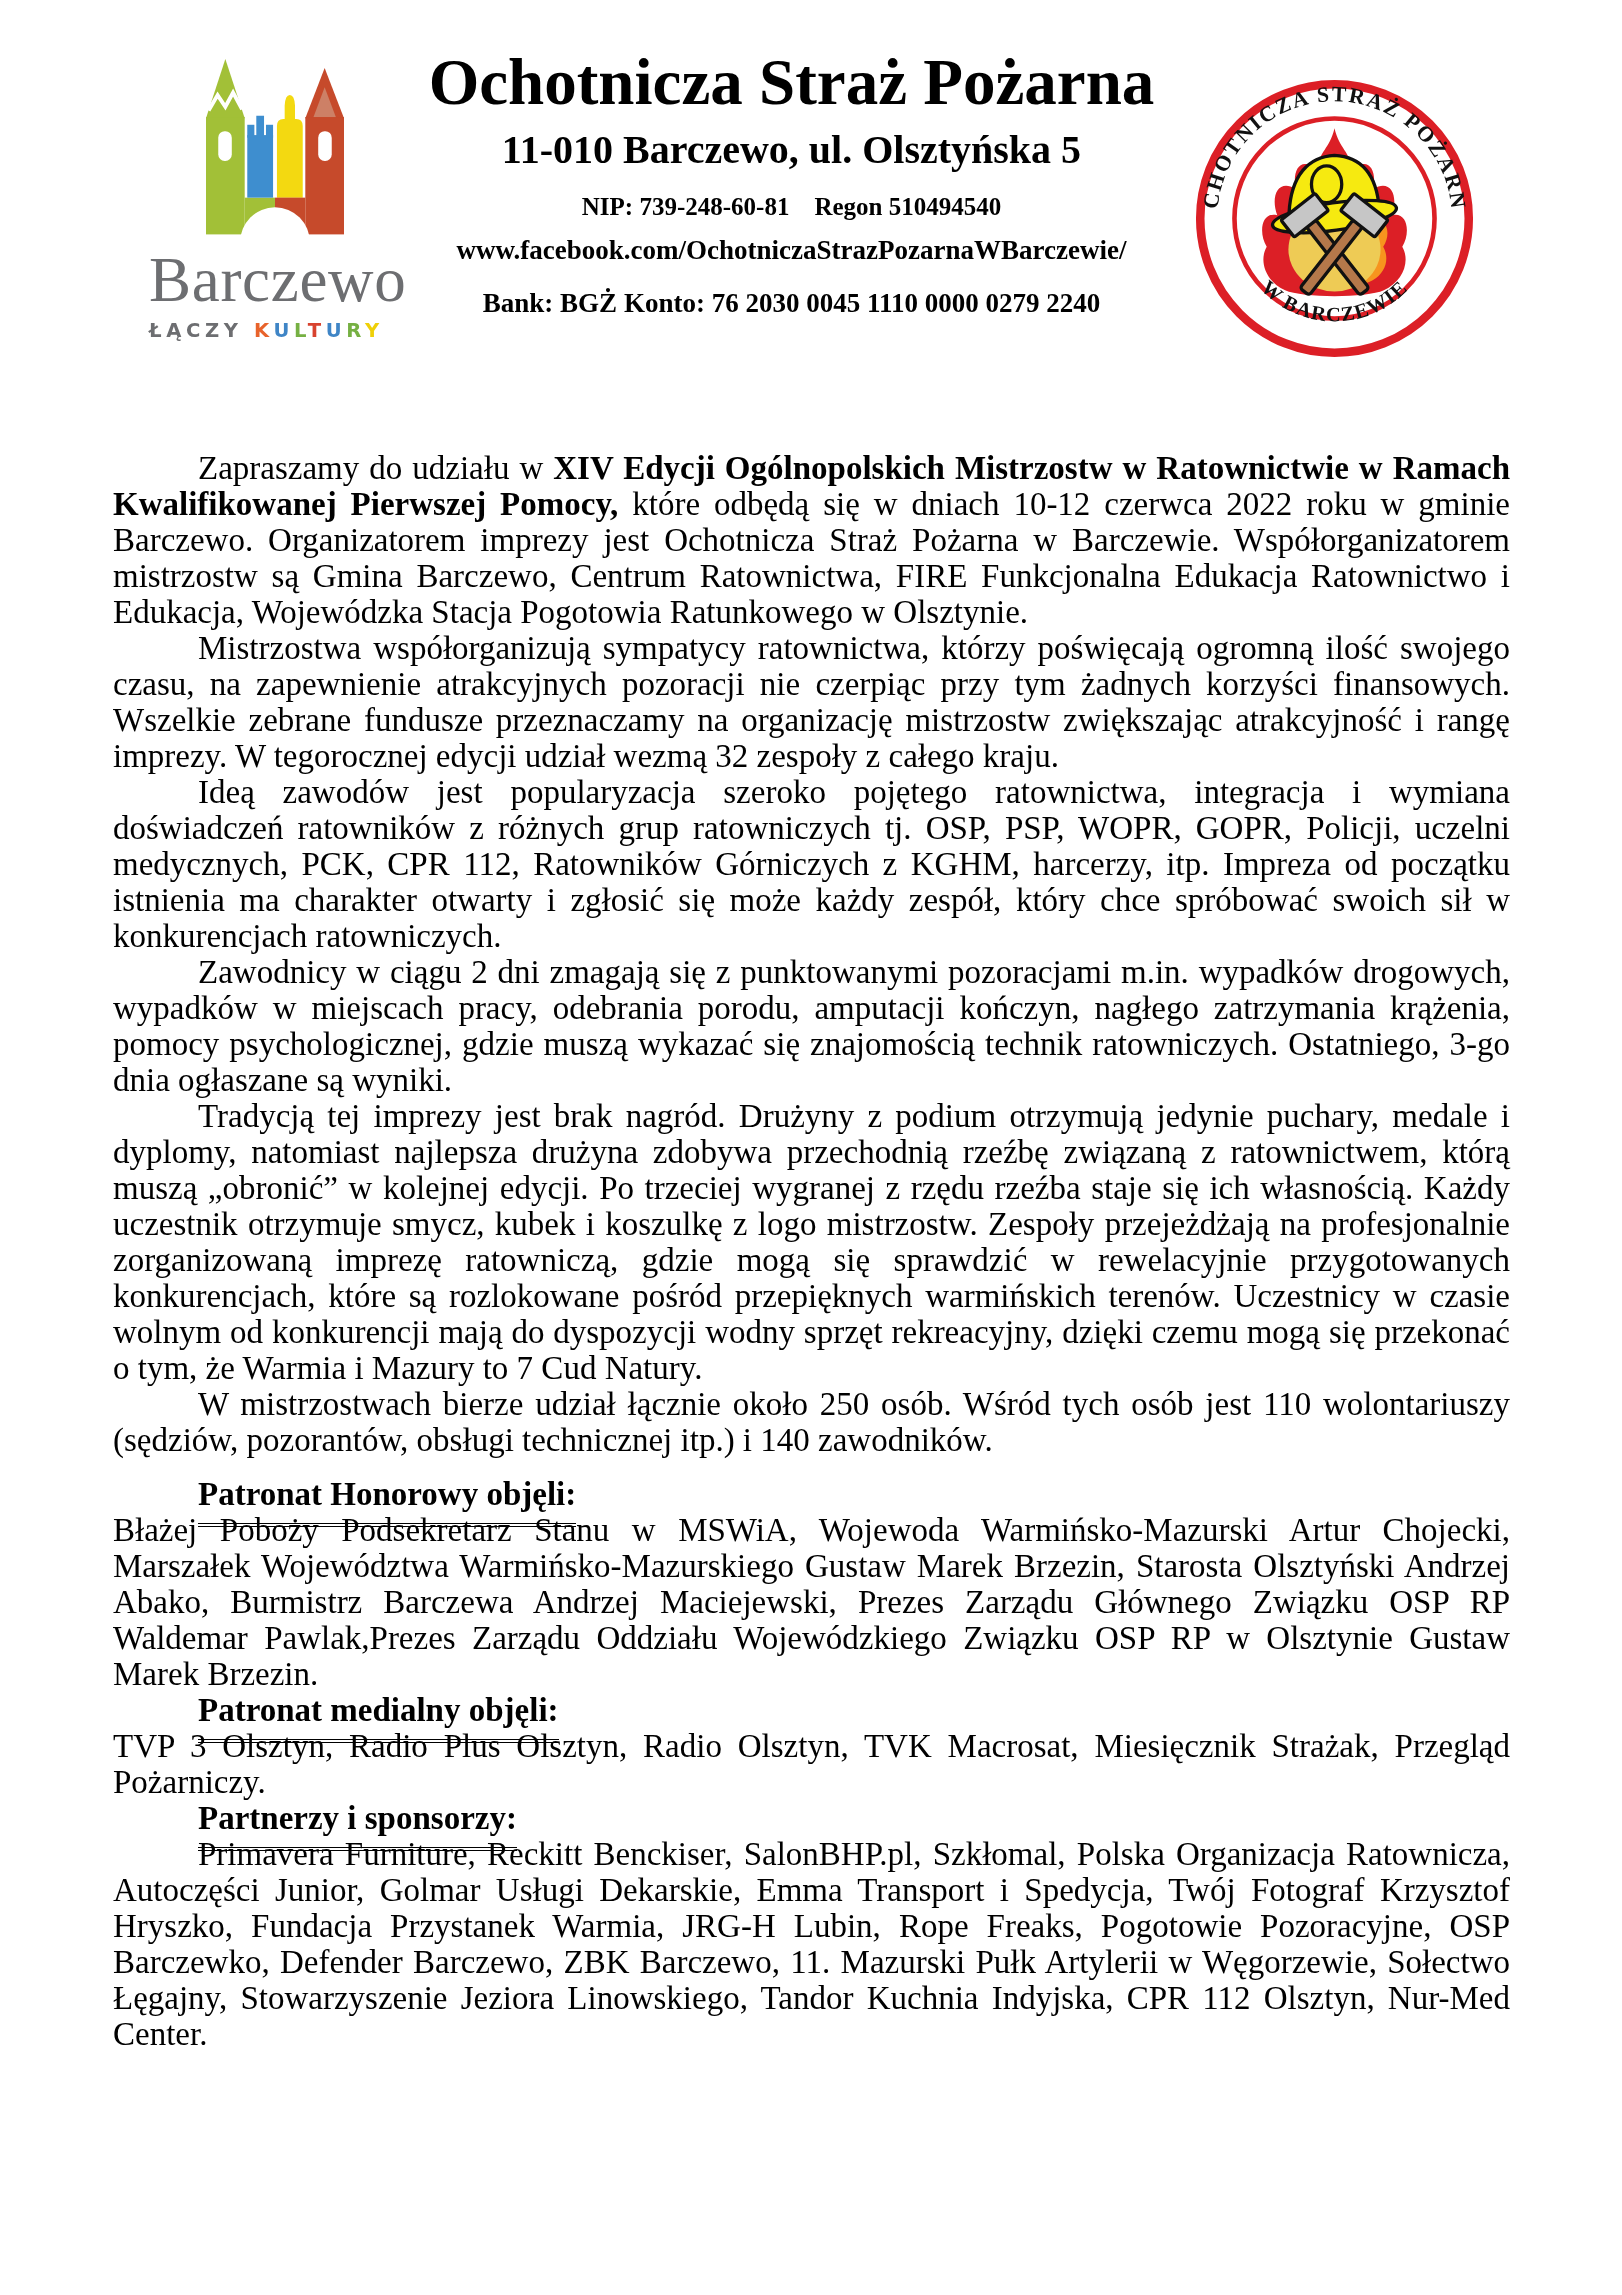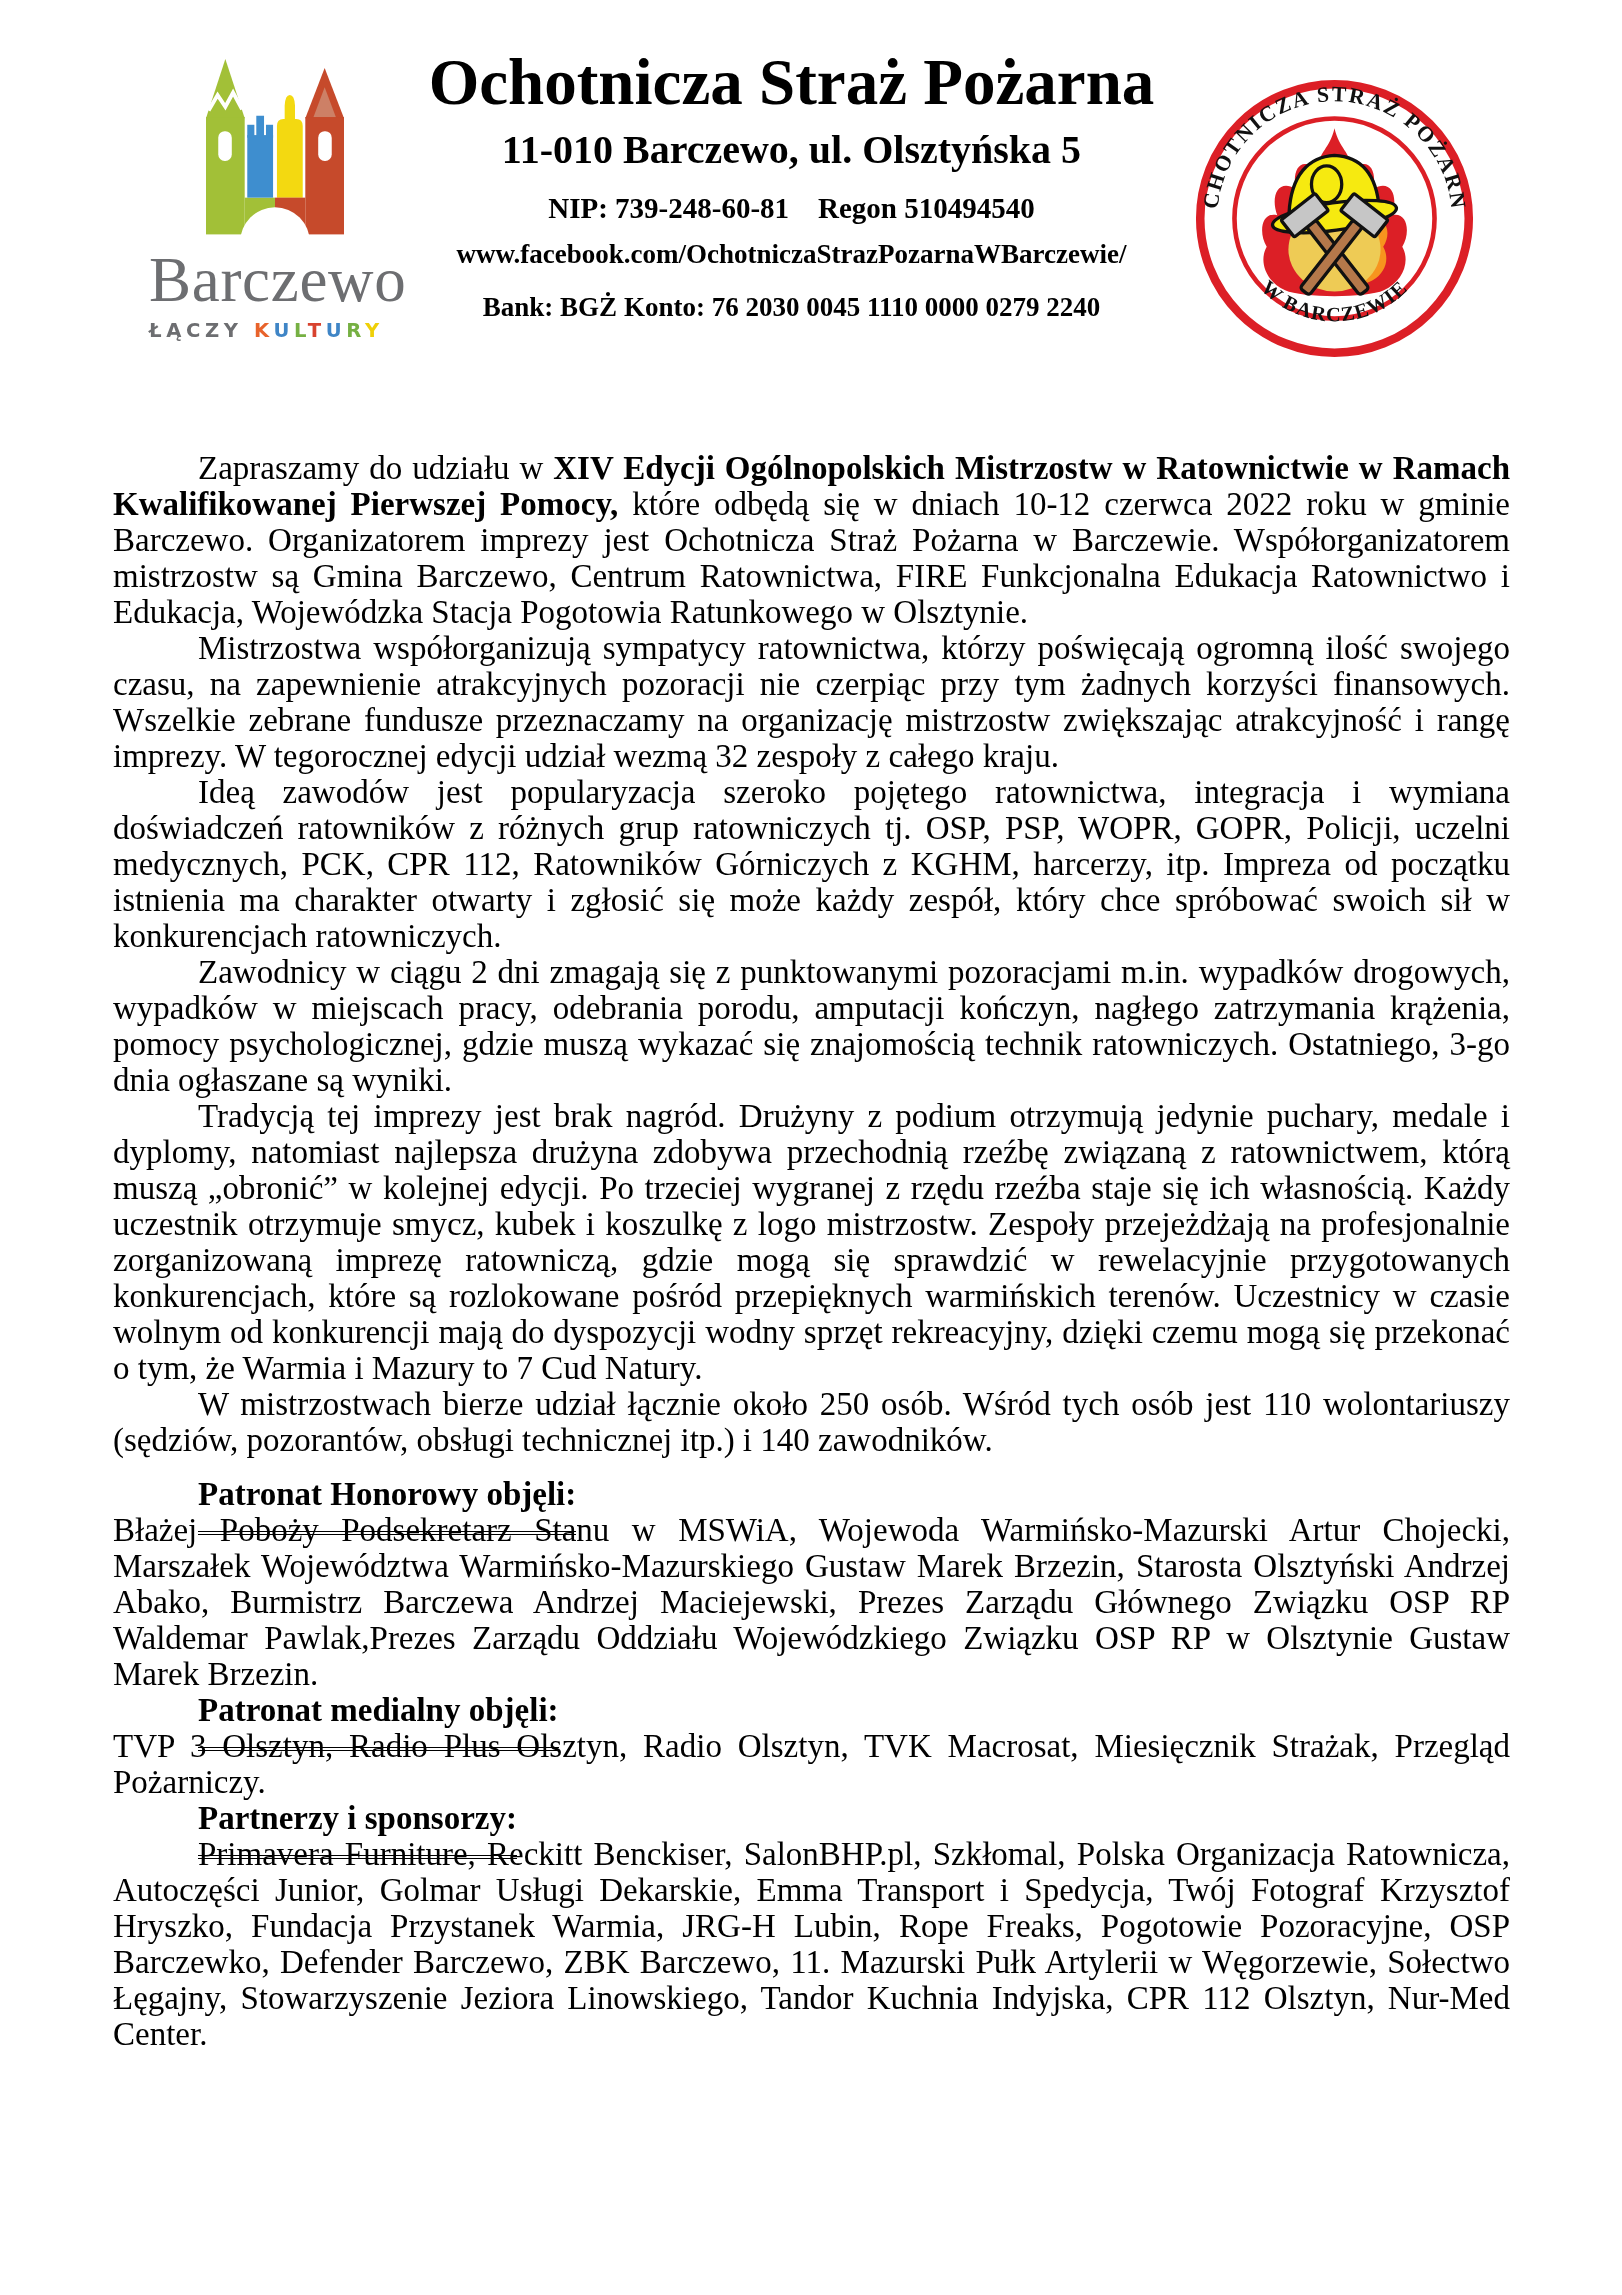--- a/index.html
+++ b/index.html
@@ -18,21 +18,21 @@
     position: absolute;
     left: 376px;
     top: 47px;
     width: 831px;
     text-align: center;
     font-weight: bold;
     line-height: 1.08;
   }
   .title    { font-size: 65px; letter-spacing: 0px; }
   .address  { font-size: 40px;  margin-top: 10.5px; }
-  .nip      { font-size: 29px;  margin-top: 22px; white-space: pre; }
+  .nip      { font-size: 25px;  margin-top: 22px; white-space: pre; }
   .tel      { font-size: 25.5px;  margin-top: 5.2px;  white-space: pre; }
   .fb       { font-size: 27px;  margin-top: 16px; font-family: Liberation Serif, serif; }
   .bank     { font-size: 27px;  margin-top: 23.6px; }
 
   .logo-left {
     position: absolute;
     left: 149px;
     top: 59px;
     width: 252px;
     text-align: left;
@@ -70,21 +70,21 @@
     width: 1397px;
     font-size: 33px;
     line-height: 36px;
     text-align: justify;
   }
   .doc-body p.para { margin: 0; }
   .doc-body .indent { text-indent: 85px; }
   .doc-body .space-before { margin-top: 18.3px; }
   .doc-body .bold { font-weight: bold; }
   .heading { font-weight: bold; text-indent: 85px; margin: 0; }
-  .heading-text { border-bottom: 4.6px double #000; padding-bottom: 19px; }
+  .heading-text { border-bottom: 4.6px double #000; padding-bottom: 11px; }
 </style>
 </head>
 <body>
 
 <div class="page">
 
   <div class="logo-left">
     <svg width="150" height="187" viewBox="0 0 230 290">
 
       <g>

